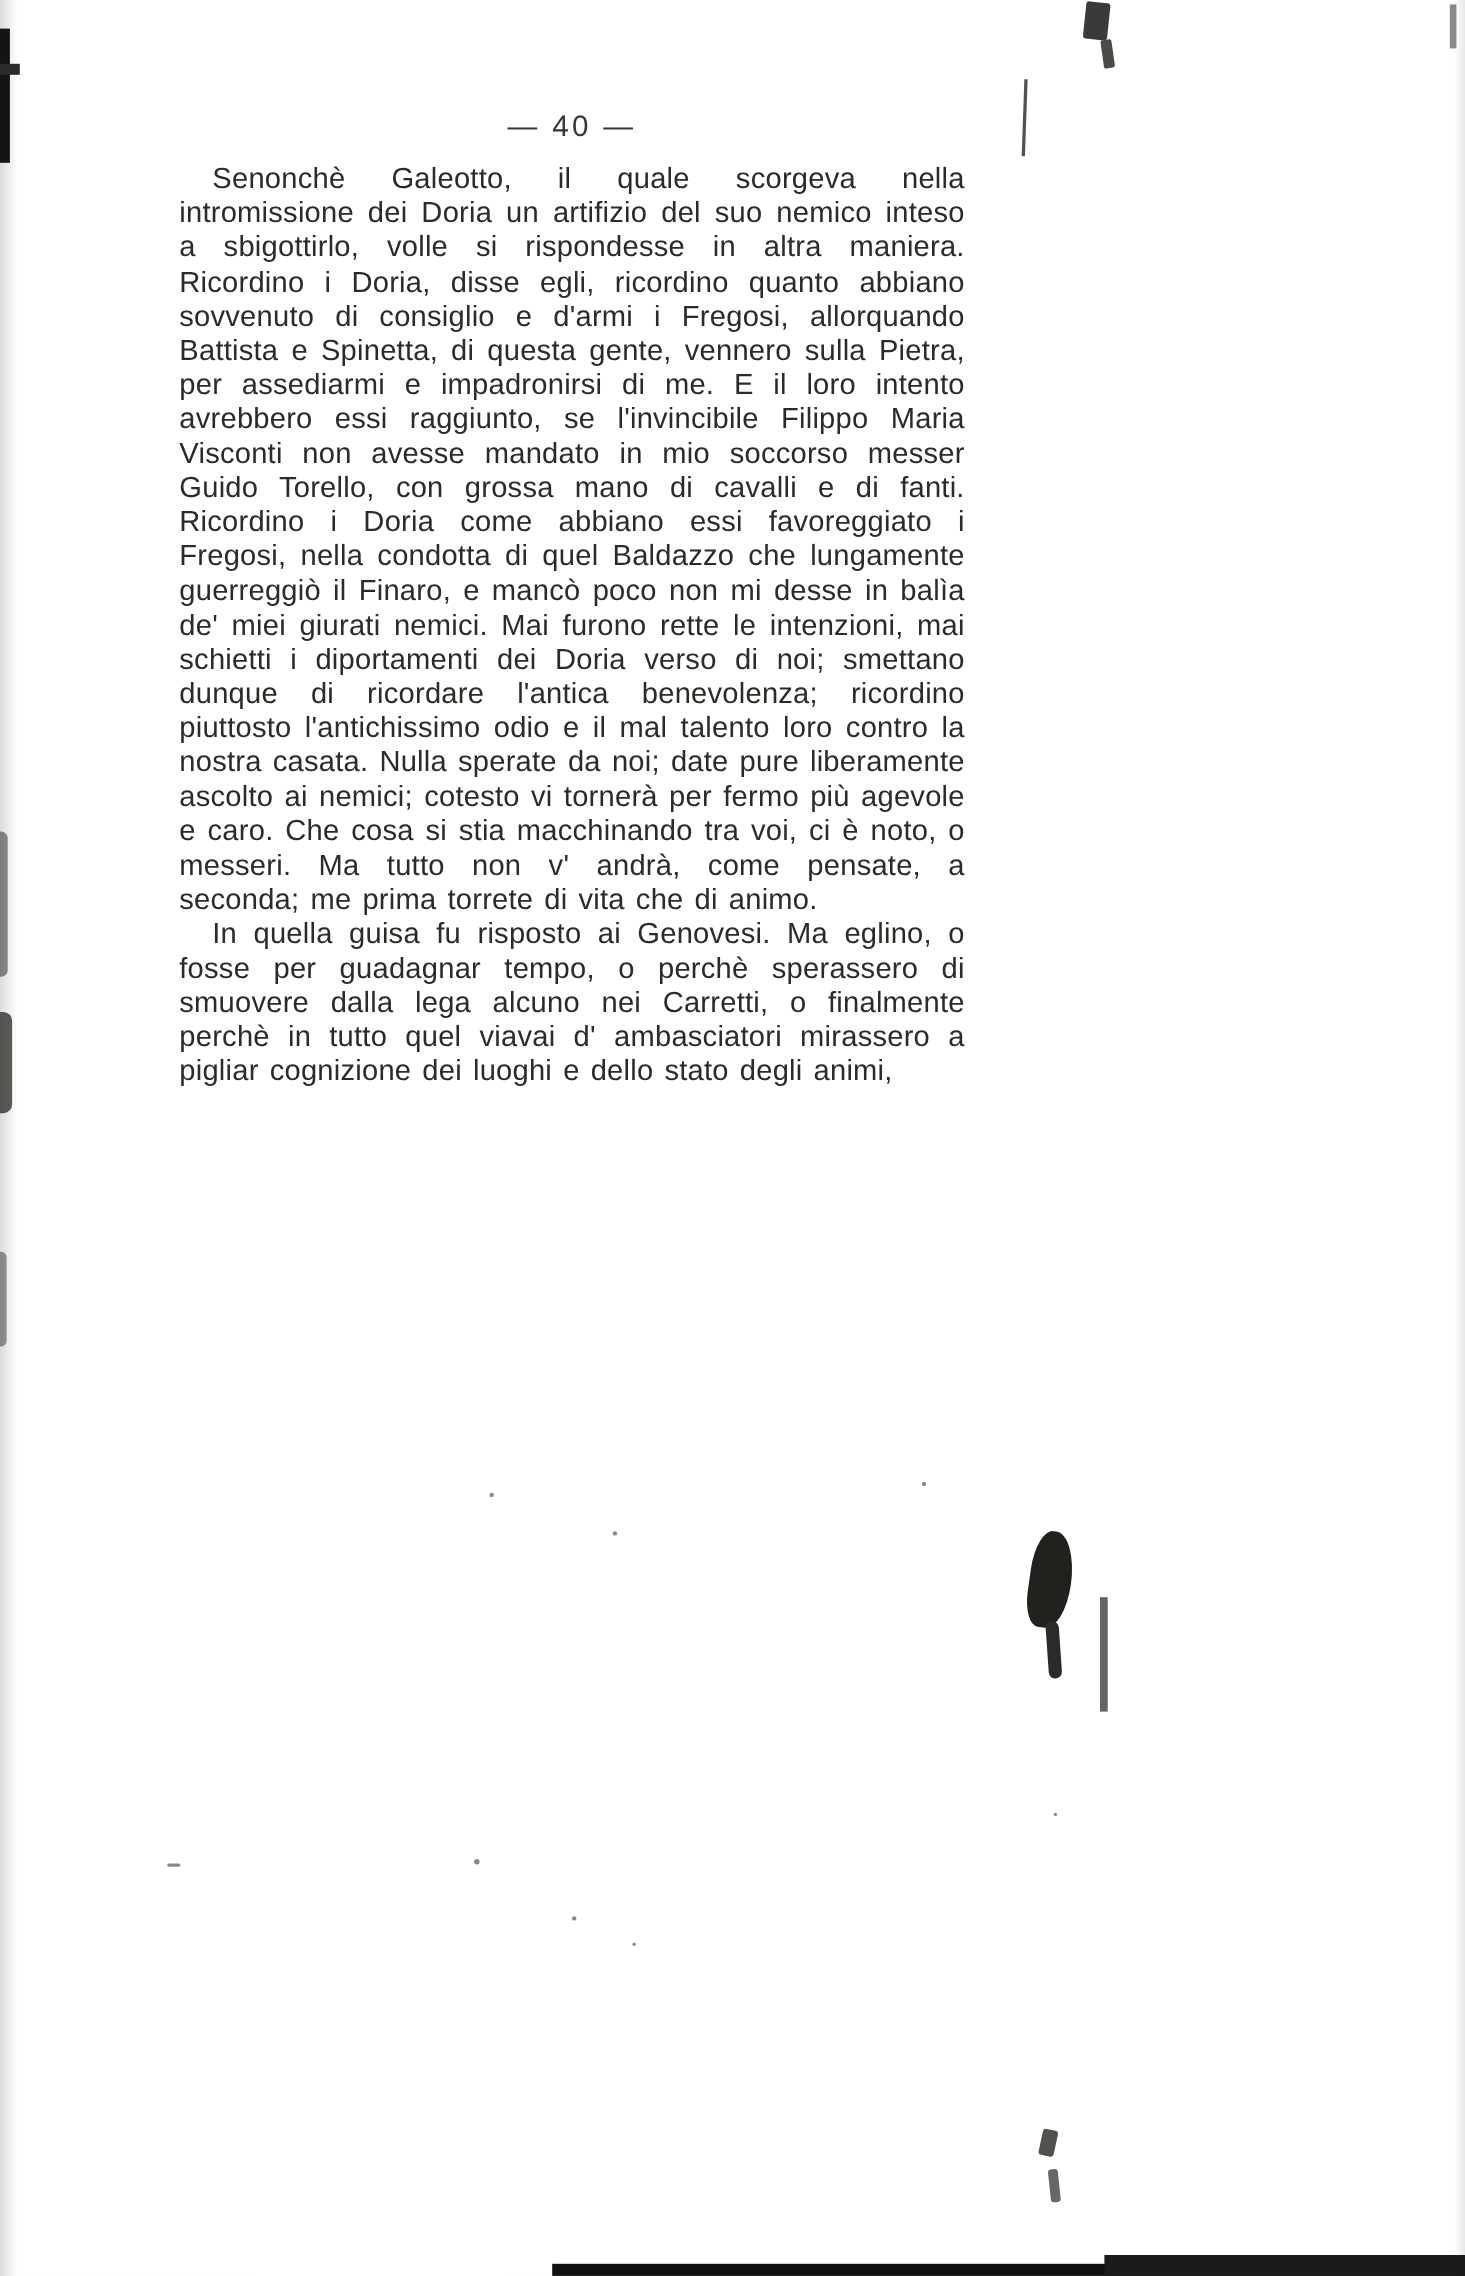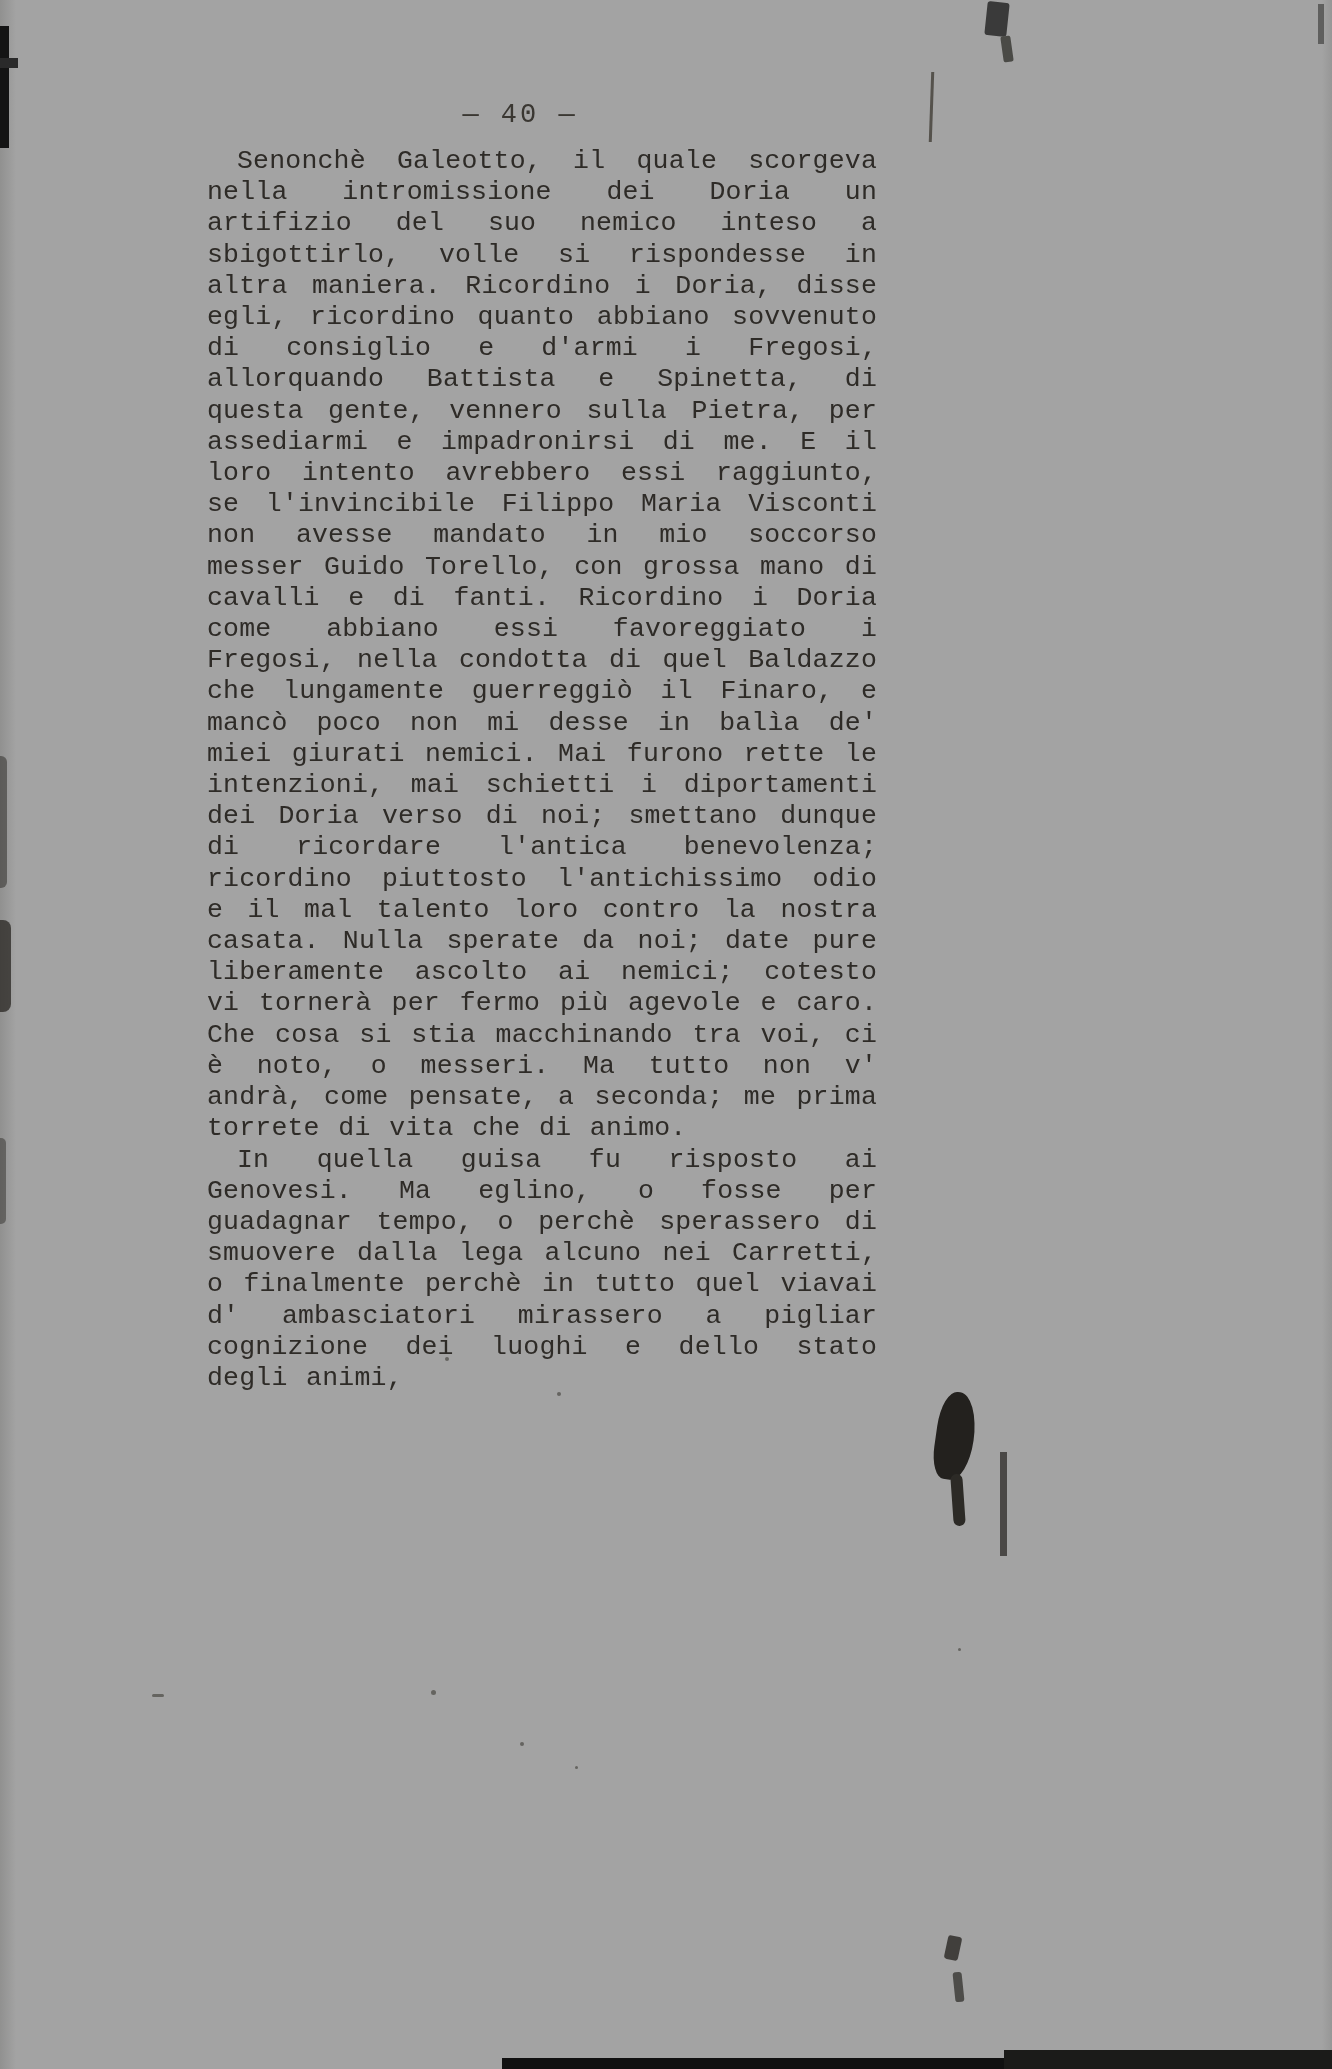--- a/index.html
+++ b/index.html
@@ -5,23 +5,23 @@
   html, body {
     margin: 0;
     padding: 0;
     background: #e8e8e6;
   }
   .page {
     position: relative;
     width: 1332px;
     height: 2069px;
     margin: 0 auto;
-    background: #a3a3a3;
+    background: #ffffff;
     overflow: hidden;
-    font-family: Liberation Mono, monospace;
+    font-family: Liberation Sans, sans-serif;
     color: #2e2b27;
   }
   
   .edge-shade-left {
     position: absolute; left: 0; top: 0; width: 16px; height: 100%;
     background: linear-gradient(to right, rgba(60,60,55,0.18), rgba(60,60,55,0));
     pointer-events: none;
   }
   .edge-shade-right {
     position: absolute; right: 0; top: 0; width: 10px; height: 100%;
@@ -42,21 +42,21 @@
     margin-bottom: 16px;
   }
   .para {
     margin: 0;
     font-size: 26.5px;
     line-height: 31.2px;
     text-align: justify;
     word-spacing: 2.5px;
     letter-spacing: 0.2px;
   }
-  .para.indent { text-indent: 30px; margin-left: 44px; }
+  .para.indent { text-indent: 30px; }
 
   
   .artifact { position: absolute; pointer-events: none; }
   .a-top-left-bar      { left: 0; top: 26px; width: 9px; height: 122px; background: #141414; }
   .a-top-left-notch    { left: 0; top: 58px; width: 18px; height: 10px; background: #2a2a2a; }
   .a-top-right-mark1   { left: 986px; top: 2px; width: 22px; height: 34px; background: #3a3a3a; transform: rotate(6deg); border-radius: 3px; }
   .a-top-right-mark2   { left: 1002px; top: 36px; width: 10px; height: 26px; background: #4a4a46; transform: rotate(-8deg); border-radius: 2px; }
   .a-pen-line          { left: 930px; top: 72px; width: 3px; height: 70px; background: #55524c; transform: rotate(2deg); }
   .a-corner-right      { left: 1318px; top: 4px; width: 6px; height: 40px; background: rgba(40,40,38,0.55); }
   .a-left-smudge-1     { left: 0; top: 756px; width: 7px; height: 132px; background: rgba(50,48,44,0.55); border-radius: 0 6px 6px 0; }

